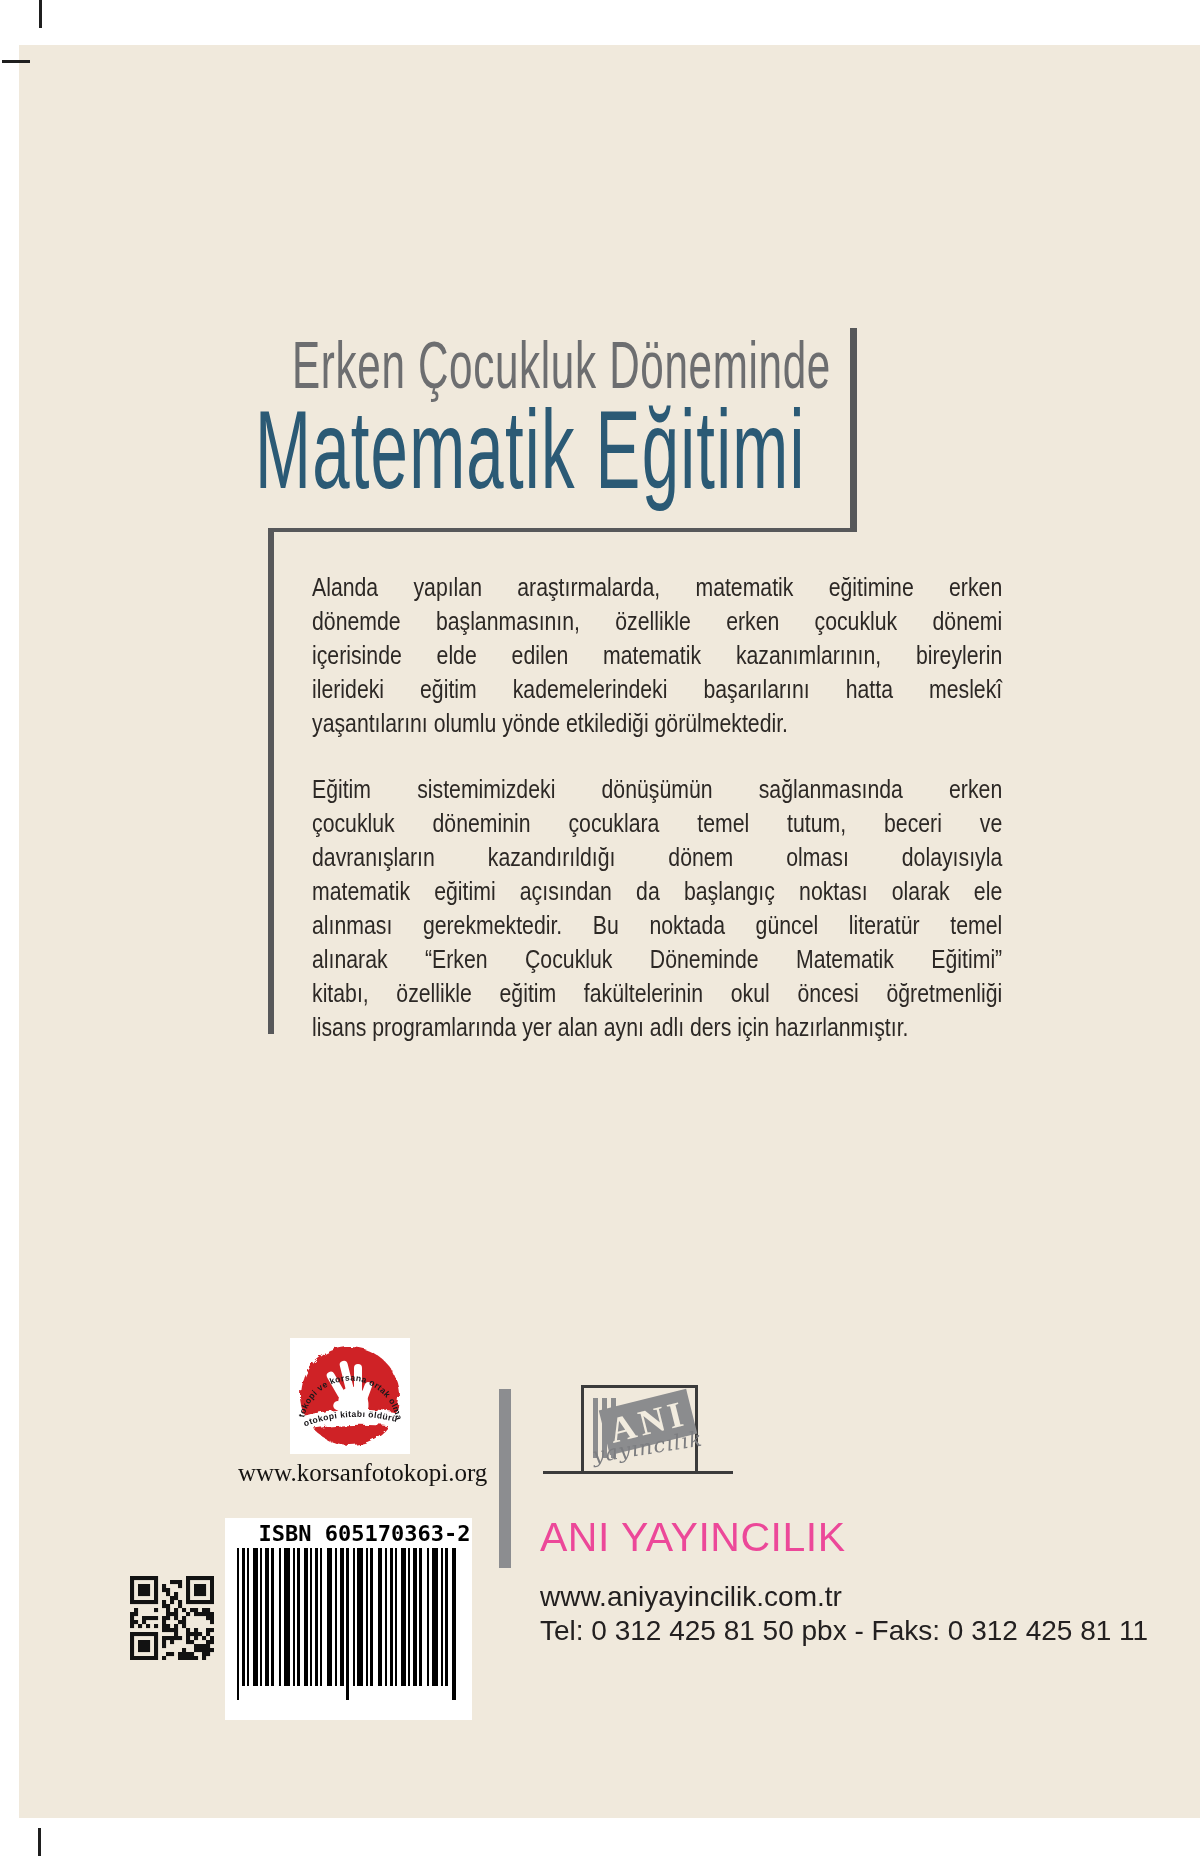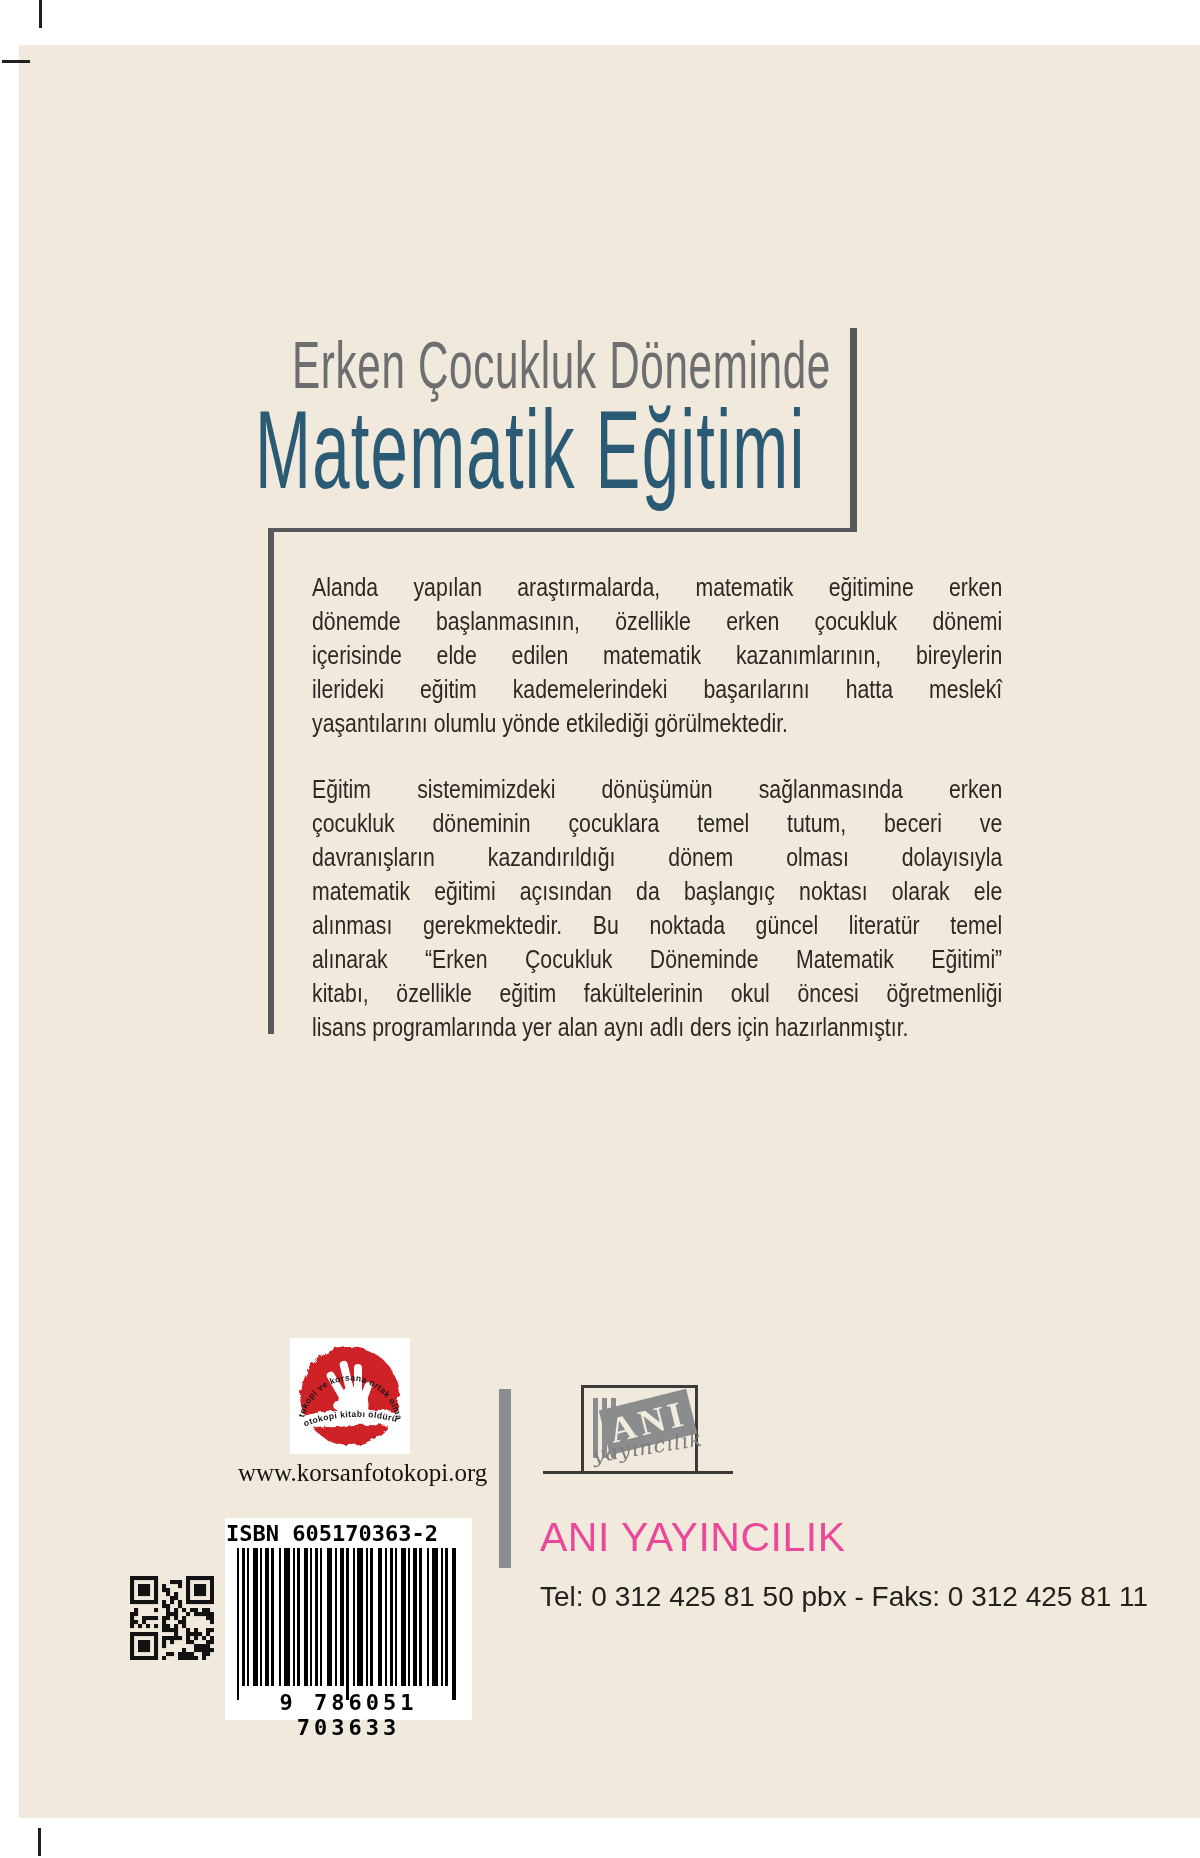--- a/index.html
+++ b/index.html
@@ -69,21 +69,21 @@
   }
   #ani-script{
     position:absolute;left:8px;top:48px;width:100px;text-align:center;
     font-family:"DejaVu Serif",serif;font-style:italic;font-size:21px;color:#7c7d80;
     transform:rotate(-9deg);letter-spacing:1px;
   }
 
   
   #barcode-box{left:225px;top:1518px;width:247px;height:202px;background:#ffffff;}
   #isbn-label{
-    position:absolute;top:3px;left:1px;width:100%;
+    position:absolute;top:3px;left:16px;width:100%;text-align:center;
     font-family:"DejaVu Sans Mono",monospace;font-weight:bold;font-size:22px;color:#000;
   }
   #barcode-bars{position:absolute;left:12px;top:30px;width:223px;height:152px;}
   #barcode-bars div{position:absolute;top:0;background:#000;}
   #isbn-digits{
     position:absolute;top:172px;left:0;width:100%;text-align:center;
     font-family:"DejaVu Sans Mono",monospace;font-weight:bold;font-size:22px;color:#000;letter-spacing:4px;
   }
 
   
@@ -207,21 +207,20 @@
       <div style="left: 164px; width: 5px; height: 138px;"></div>
       <div style="left: 171px; width: 2px; height: 138px;"></div>
       <div style="left: 176px; width: 4px; height: 138px;"></div>
       <div style="left: 182px; width: 3px; height: 138px;"></div>
       <div style="left: 190px; width: 2px; height: 138px;"></div>
       <div style="left: 195px; width: 6px; height: 138px;"></div>
       <div style="left: 204px; width: 2px; height: 138px;"></div>
       <div style="left: 208px; width: 3px; height: 138px;"></div>
       <div style="left: 215px; width: 4px; height: 152px;"></div>
     </div>
-  <div id="isbn-digits">9 786051 703633</div>
 </div>
 
 <svg class="abs" id="qr" viewBox="0 0 21 21">
     <rect x="0" y="0" width="1.02" height="1.02" fill="#121212"></rect>
     <rect x="1" y="0" width="1.02" height="1.02" fill="#121212"></rect>
     <rect x="2" y="0" width="1.02" height="1.02" fill="#121212"></rect>
     <rect x="3" y="0" width="1.02" height="1.02" fill="#121212"></rect>
     <rect x="4" y="0" width="1.02" height="1.02" fill="#121212"></rect>
     <rect x="5" y="0" width="1.02" height="1.02" fill="#121212"></rect>
     <rect x="6" y="0" width="1.02" height="1.02" fill="#121212"></rect>
@@ -432,14 +431,15 @@
     <rect x="12" y="20" width="1.02" height="1.02" fill="#121212"></rect>
     <rect x="13" y="20" width="1.02" height="1.02" fill="#121212"></rect>
     <rect x="14" y="20" width="1.02" height="1.02" fill="#121212"></rect>
     <rect x="15" y="20" width="1.02" height="1.02" fill="#121212"></rect>
     <rect x="16" y="20" width="1.02" height="1.02" fill="#121212"></rect>
     <rect x="18" y="20" width="1.02" height="1.02" fill="#121212"></rect>
   </svg>
 
 <div class="abs" id="publisher-name">ANI YAYINCILIK</div>
 <div class="abs" id="publisher-lines">
+    <div>www.aniyayincilik.com.tr</div>
     <div>Tel: 0 312 425 81 50 pbx - Faks: 0 312 425 81 11</div>
   </div>
 
 </body></html>

